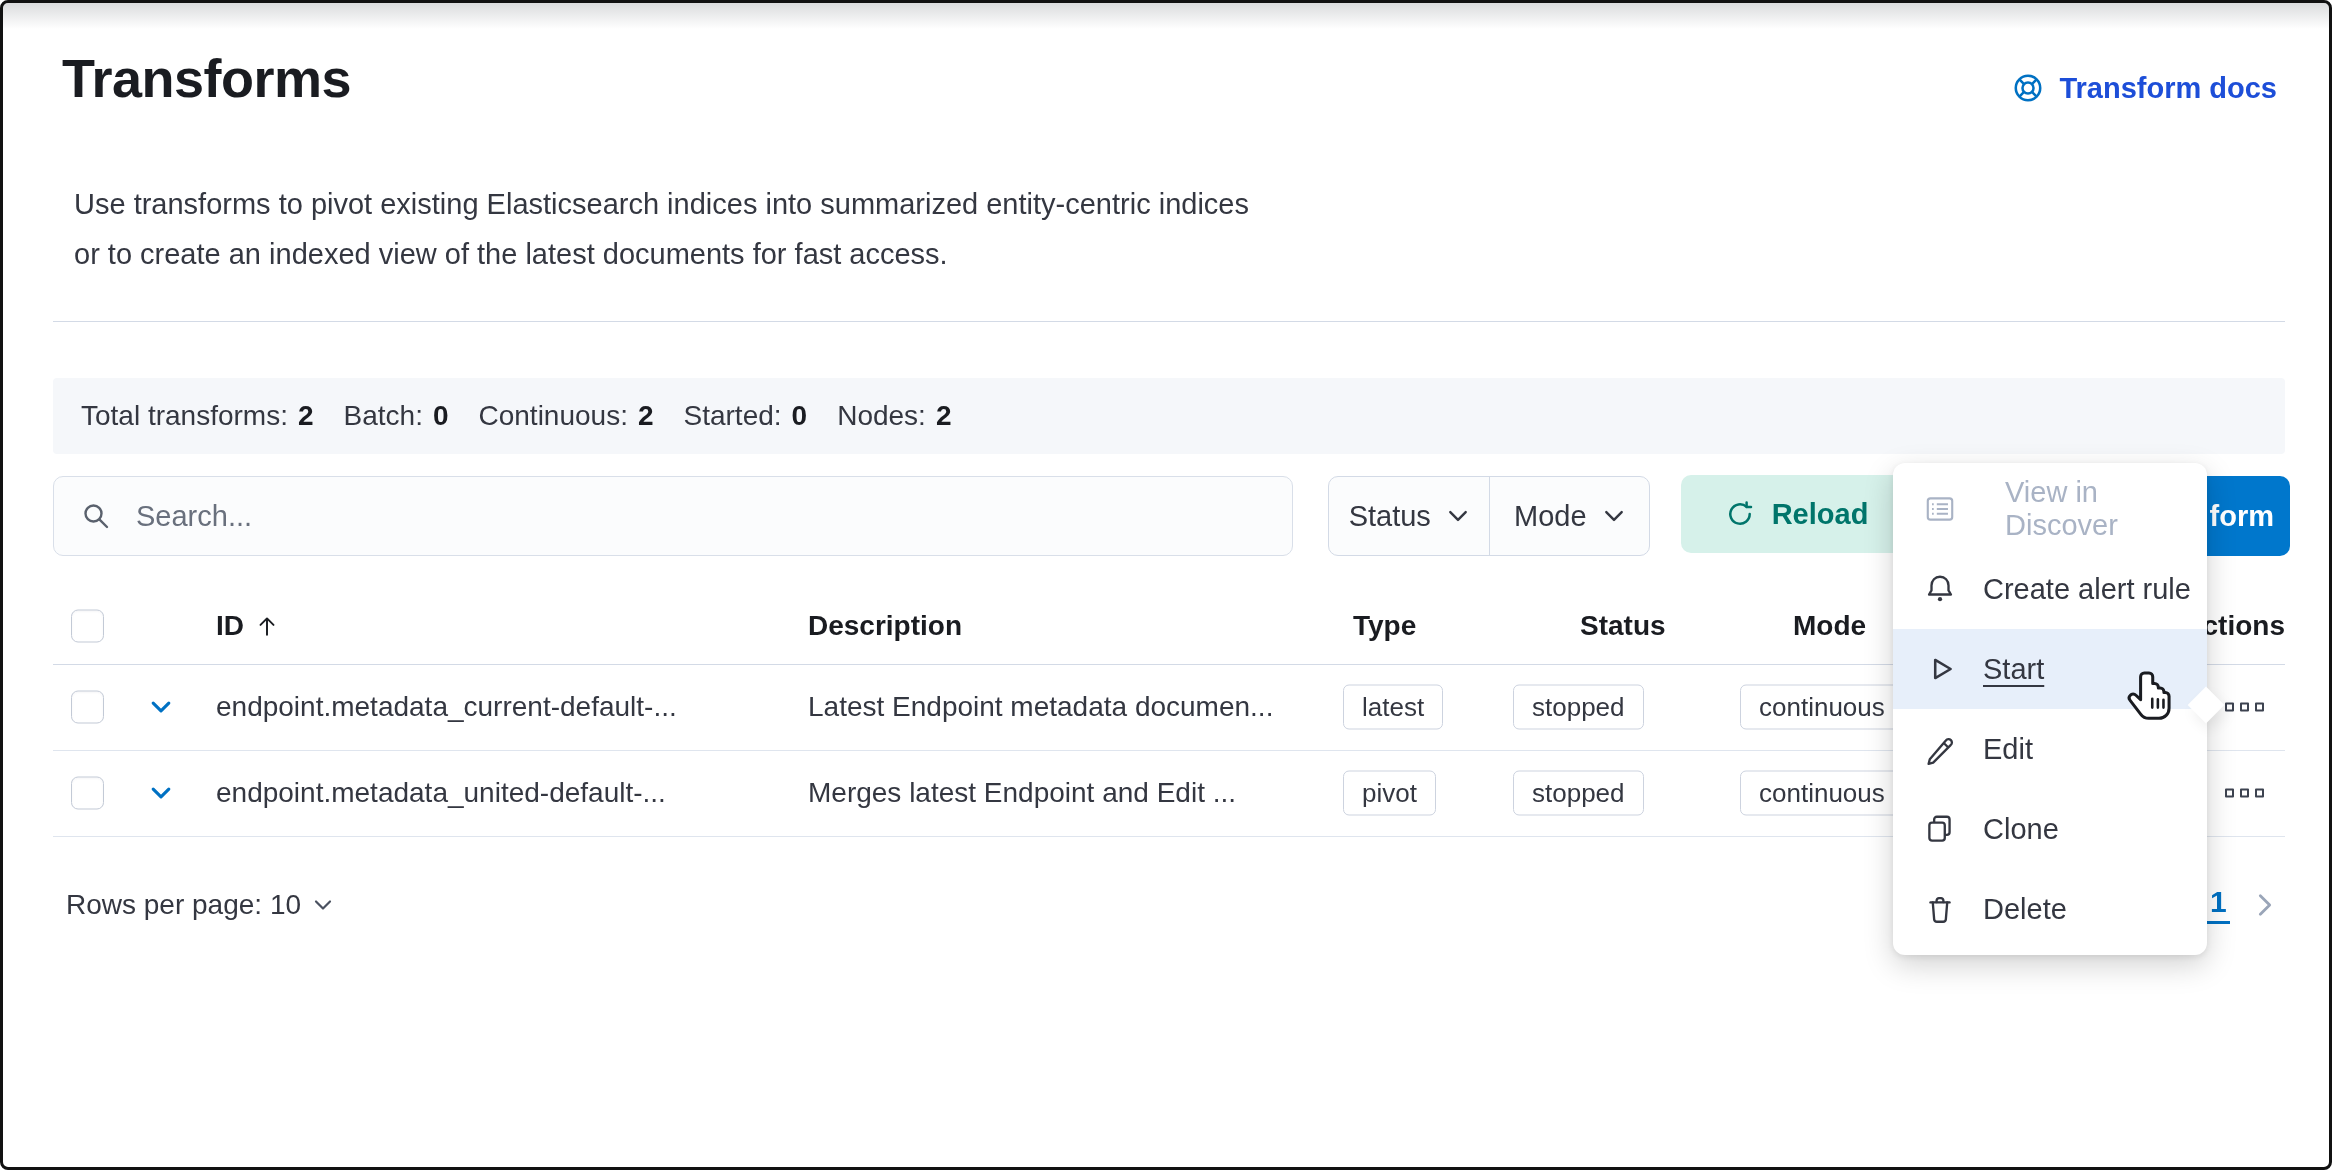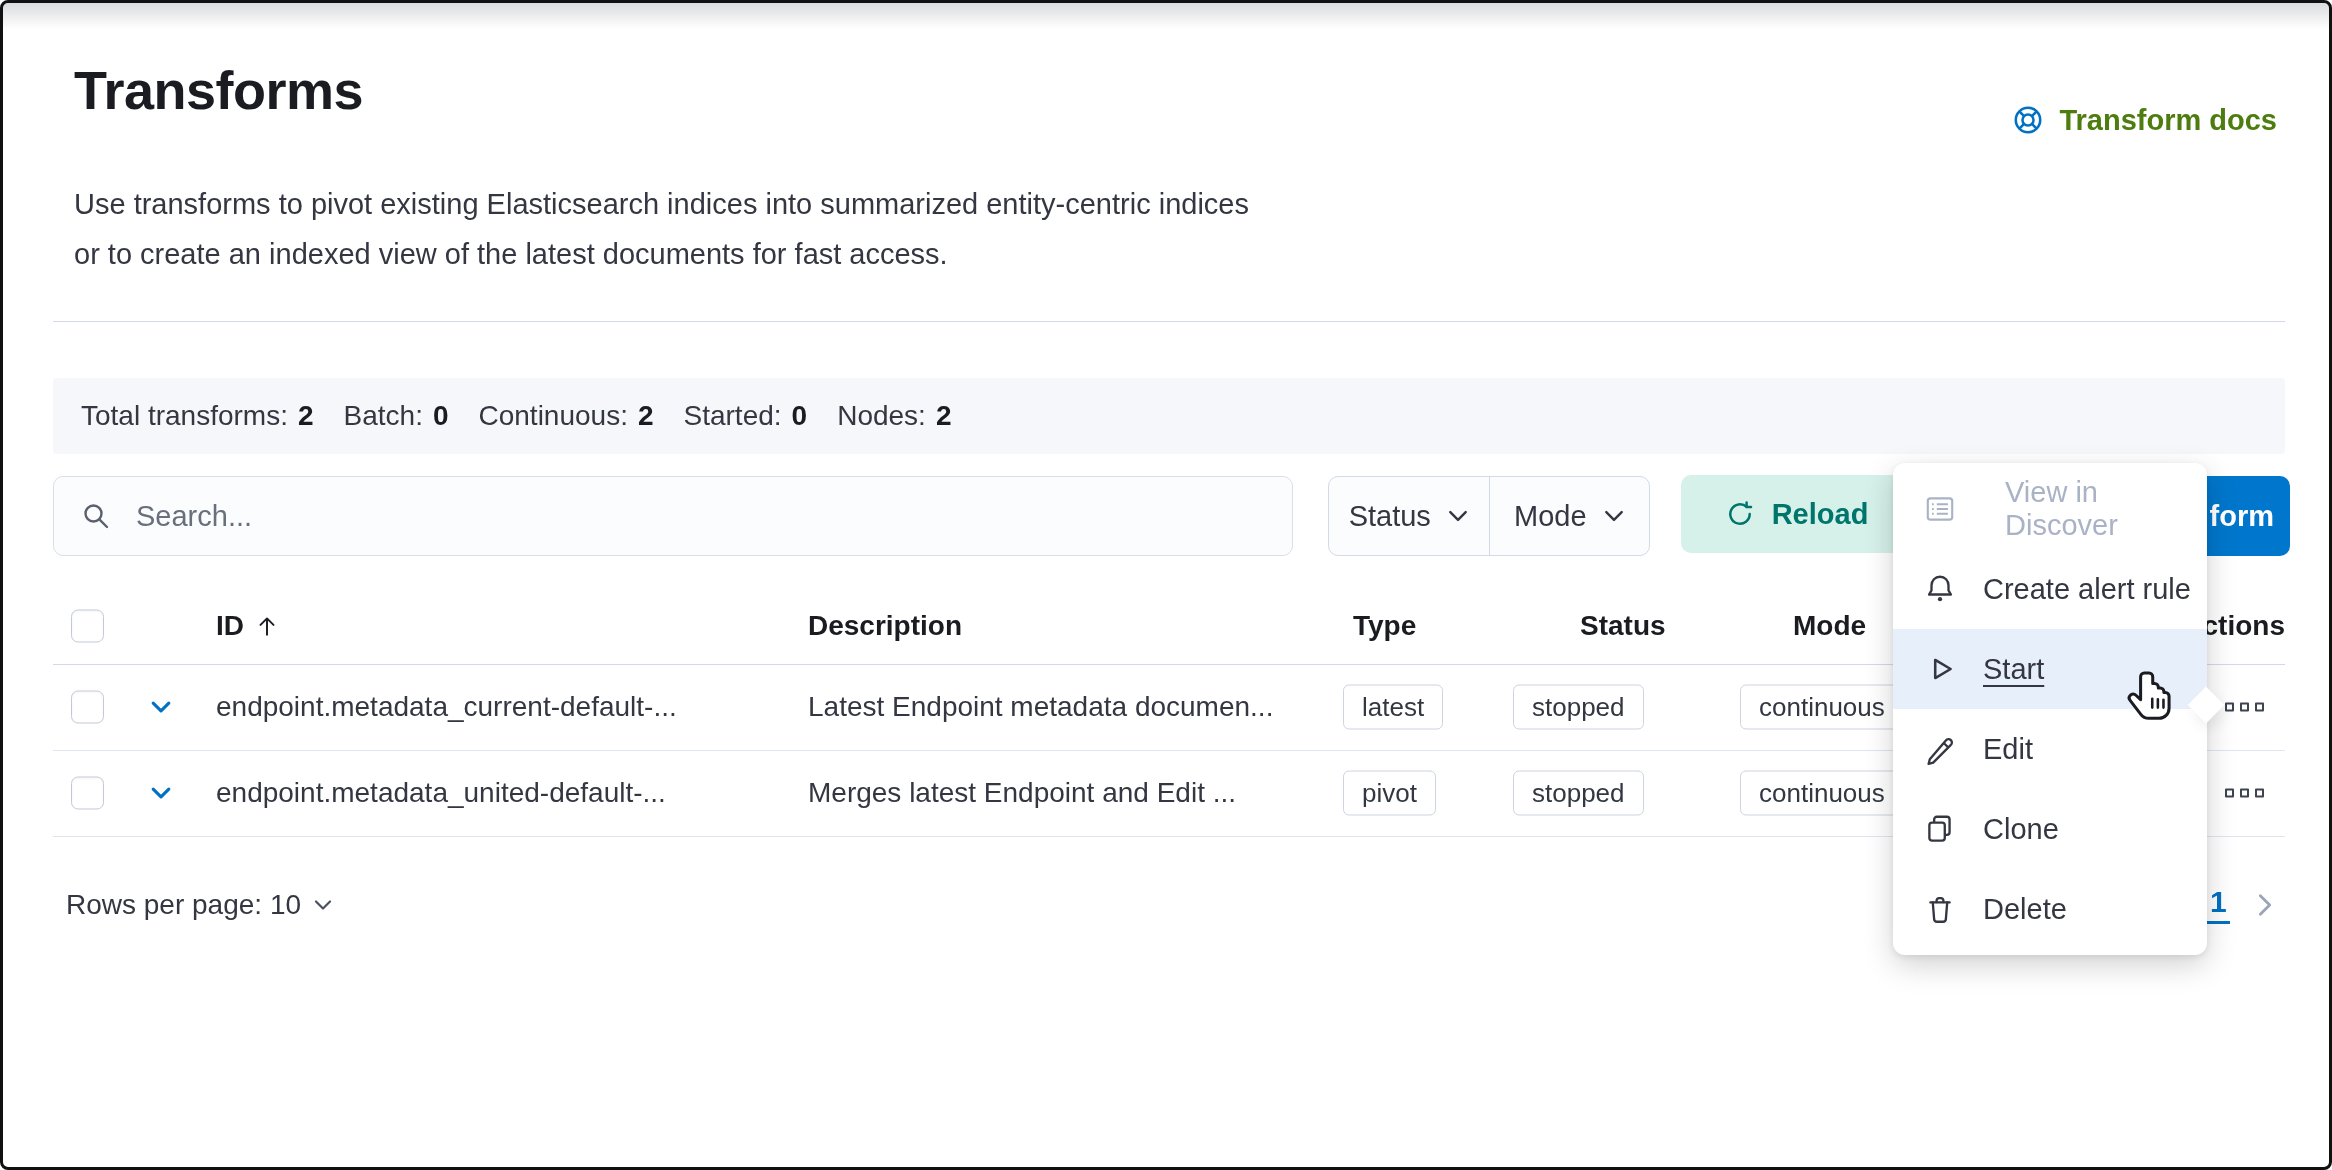--- a/index.html
+++ b/index.html
@@ -1,23 +1,23 @@
 <!DOCTYPE html>
 <html><head>
 <meta charset="utf-8">
 <style>
   html,body{margin:0;padding:0;background:#fff;}
   body{font-family:"Liberation Sans","DejaVu Sans",sans-serif;}
   .frame{position:relative;width:2332px;height:1170px;box-sizing:border-box;border:3px solid #111;
          border-radius:8px;background:#fff;overflow:hidden;}
   .topshade{position:absolute;left:0;right:0;top:0;height:26px;
             background:linear-gradient(rgba(90,95,102,.22),rgba(255,255,255,0));pointer-events:none;}
-  .title{position:absolute;left:55px;top:40px;margin:16px;font-size:54px;font-weight:700;color:#1a1c21;letter-spacing:-.5px;}
+  .title{position:absolute;left:55px;top:40px;margin:4px;font-size:54px;font-weight:700;color:#1a1c21;letter-spacing:-.5px;}
   .docs-link{position:absolute;right:52px;top:68px;display:flex;align-items:center;gap:14px;
-             color:#4d7c0f;font-size:29px;font-weight:600;cursor:pointer;margin-top:32px;}
+             color:#1d4ed8;font-size:29px;font-weight:600;cursor:pointer;}
   .desc{position:absolute;left:55px;top:160px;margin:16px;font-size:29px;line-height:50px;color:#343741;}
   .hr{position:absolute;left:50px;width:2232px;top:318px;height:1px;background:#d3dae6;}
   .stats{position:absolute;left:50px;top:375px;width:2232px;height:76px;background:#f5f7fa;border-radius:4px;
          display:flex;align-items:center;padding-left:28px;gap:30px;font-size:28px;color:#343741;box-sizing:border-box;}
   .stat{display:flex;gap:10px;align-items:baseline;}
   .stat .v{color:#1a1c21;font-weight:700;}
   .search{position:absolute;left:50px;top:473px;width:1240px;height:80px;background:#fbfcfd;border:1px solid #d9dfe9;
           border-radius:10px;display:flex;align-items:center;padding:0 26px;gap:22px;box-sizing:border-box;}
   .search input{border:0;outline:0;background:transparent;font:inherit;font-size:29px;color:#1d4ed8;width:100%;}
   .search input::placeholder{color:#69707d;}

